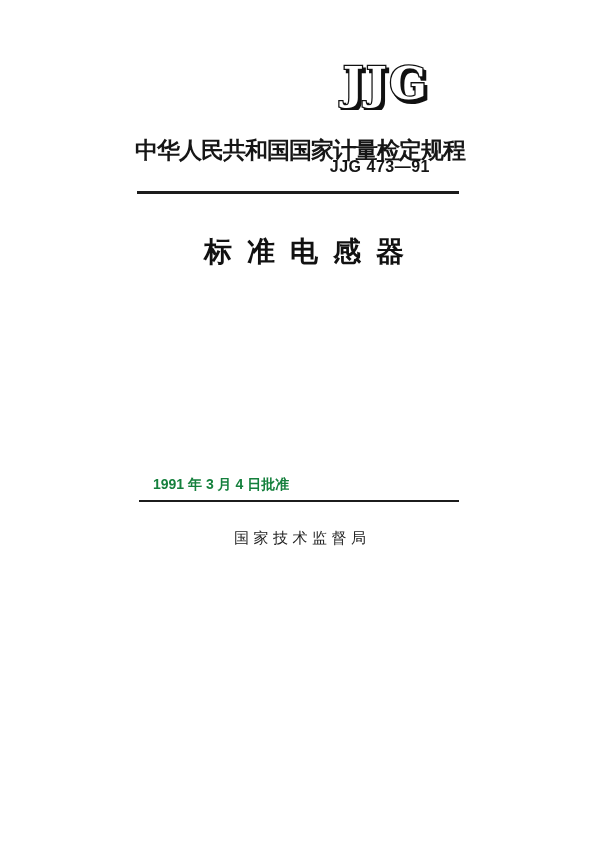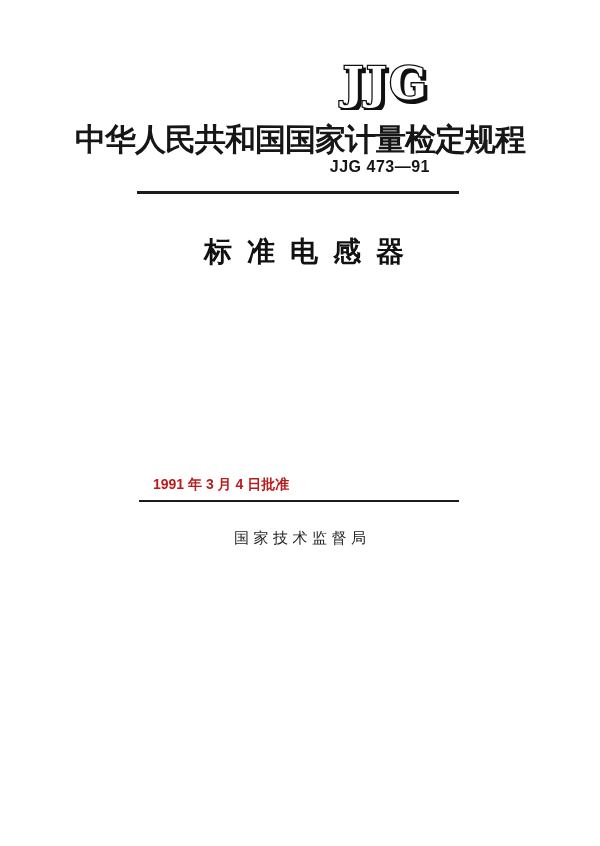--- a/index.html
+++ b/index.html
@@ -36,26 +36,26 @@
   .logo .logo-face {
     fill: #ffffff;
     stroke: #111111;
     stroke-width: 2.6px;
     paint-order: stroke fill;
   }
 
   
   .heading {
     position: absolute;
-    top: 119px;
+    top: 135px;
     left: 0;
     width: 600px;
     text-align: center;
     font-family: "Liberation Serif", serif;
-    font-size: 31px;
+    font-size: 23px;
     font-weight: 600;
     letter-spacing: -1px;
     color: #161616;
     white-space: nowrap;
   }
 
   
   .code {
     position: absolute;
     top: 158px;
@@ -107,21 +107,21 @@
   .dates {
     position: absolute;
     top: 476px;
     left: 153px;
     width: 289px;
     display: flex;
     justify-content: space-between;
     font-family: "Liberation Sans", sans-serif;
     font-size: 14px;
     font-weight: 700;
-    color: #b91c1c;
+    color: #15803d;
     white-space: nowrap;
   }
 
   
   .publisher {
     position: absolute;
     top: 529px;
     left: 0;
     width: 600px;
     text-align: center;

